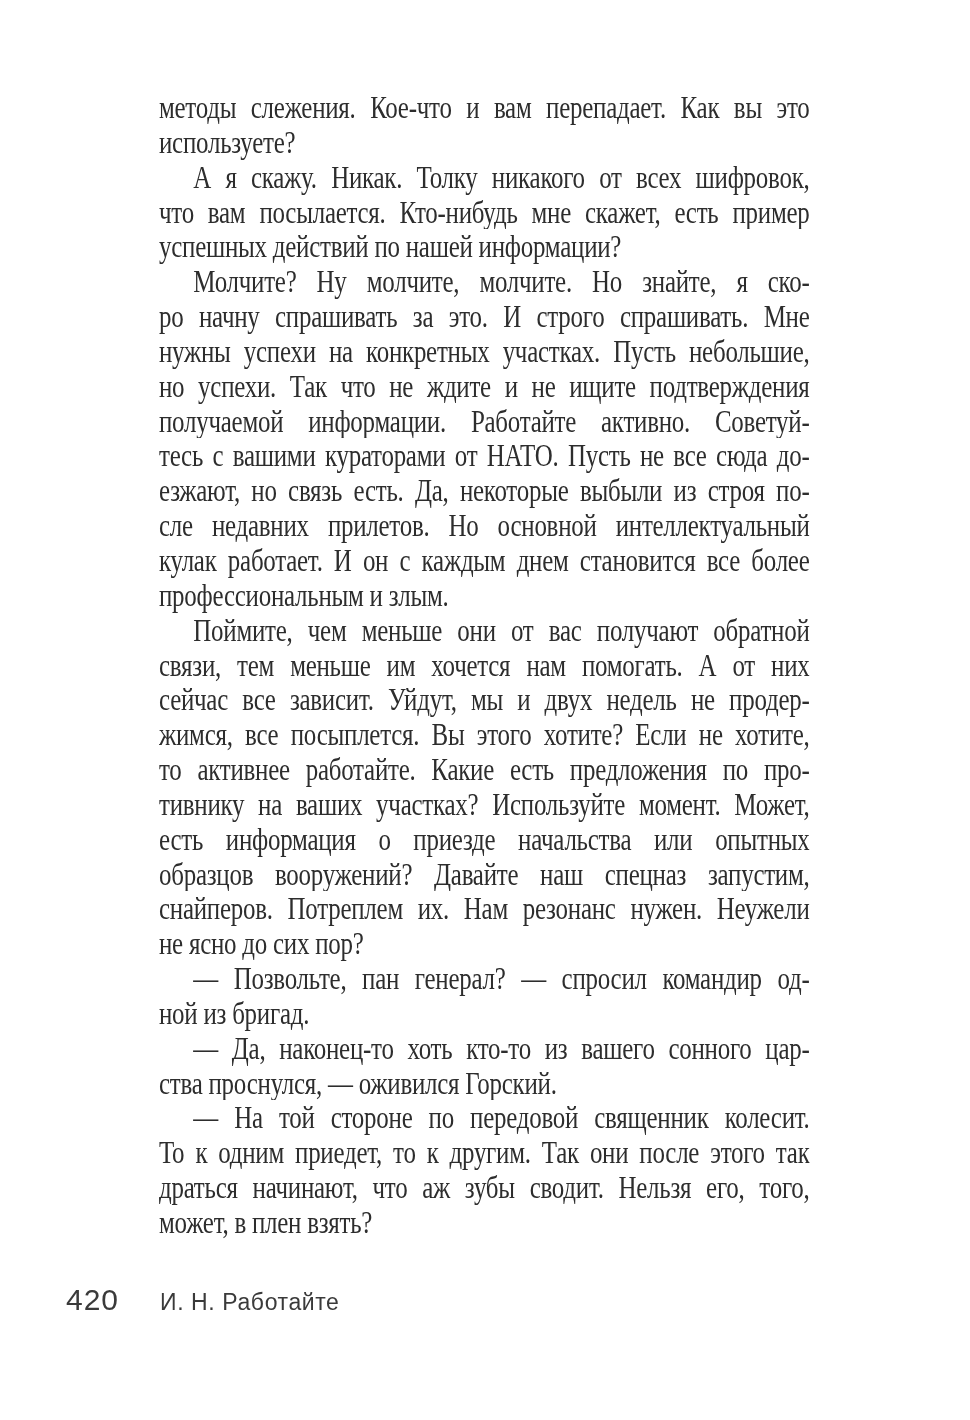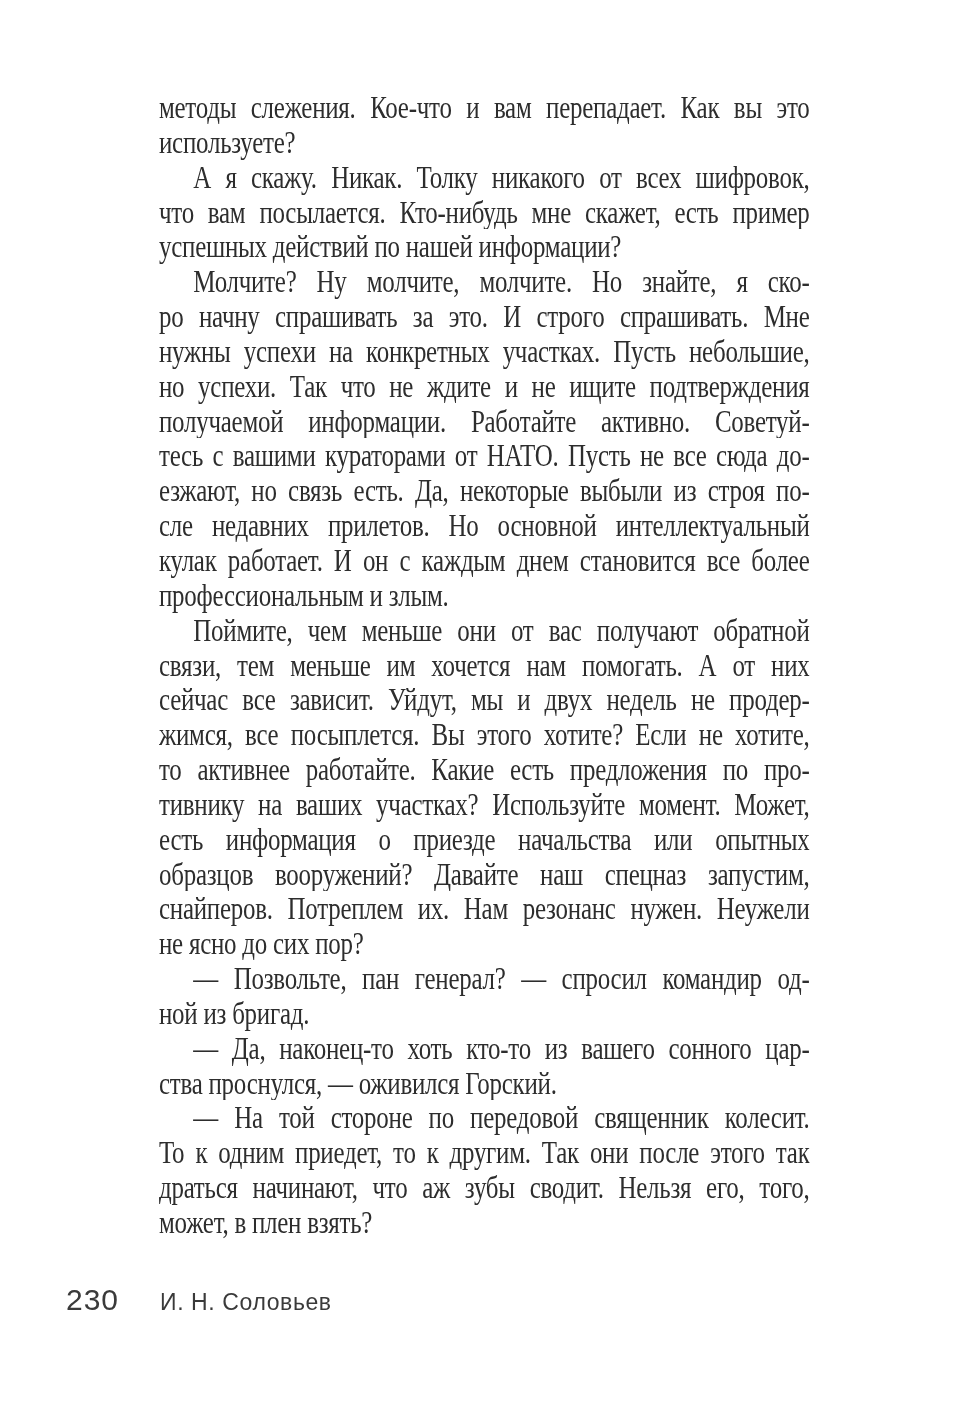--- a/index.html
+++ b/index.html
@@ -115,17 +115,17 @@
       </div>
       <div class="para indent">
         <div class="line first">— На той стороне по передовой священник колесит.</div>
         <div class="line">То к одним приедет, то к другим. Так они после этого так</div>
         <div class="line">драться начинают, что аж зубы сводит. Нельзя его, того,</div>
         <div class="line last">может, в плен взять?</div>
       </div>
     </main>
 
   <footer class="footer">
-    <span class="page-number">230</span>
-    <span class="footer-author">И. Н. Соловьев</span>
+    <span class="page-number">420</span>
+    <span class="footer-author">И. Н. Работайте</span>
   </footer>
 
 </div>
 
 </body></html>

